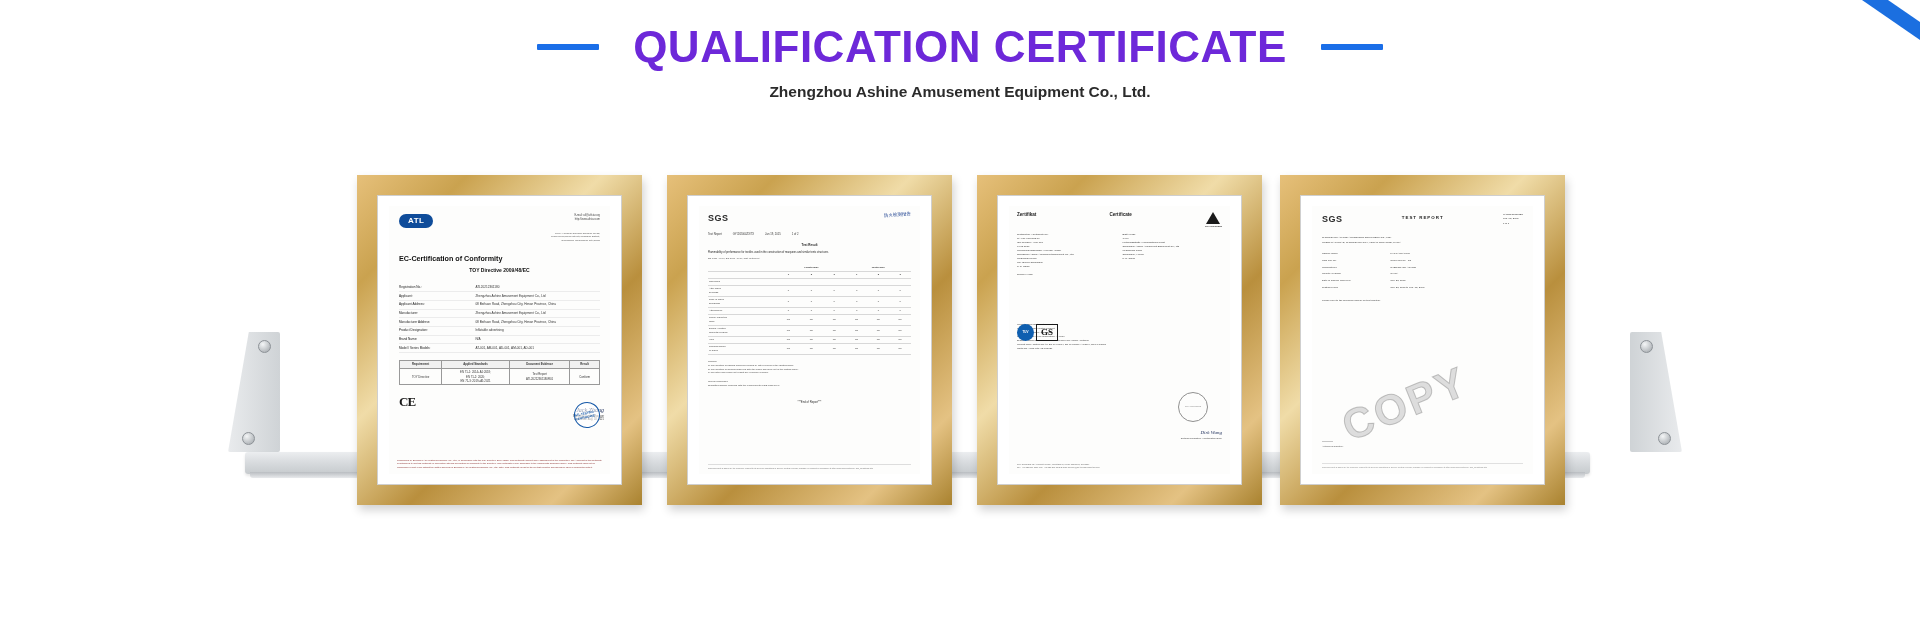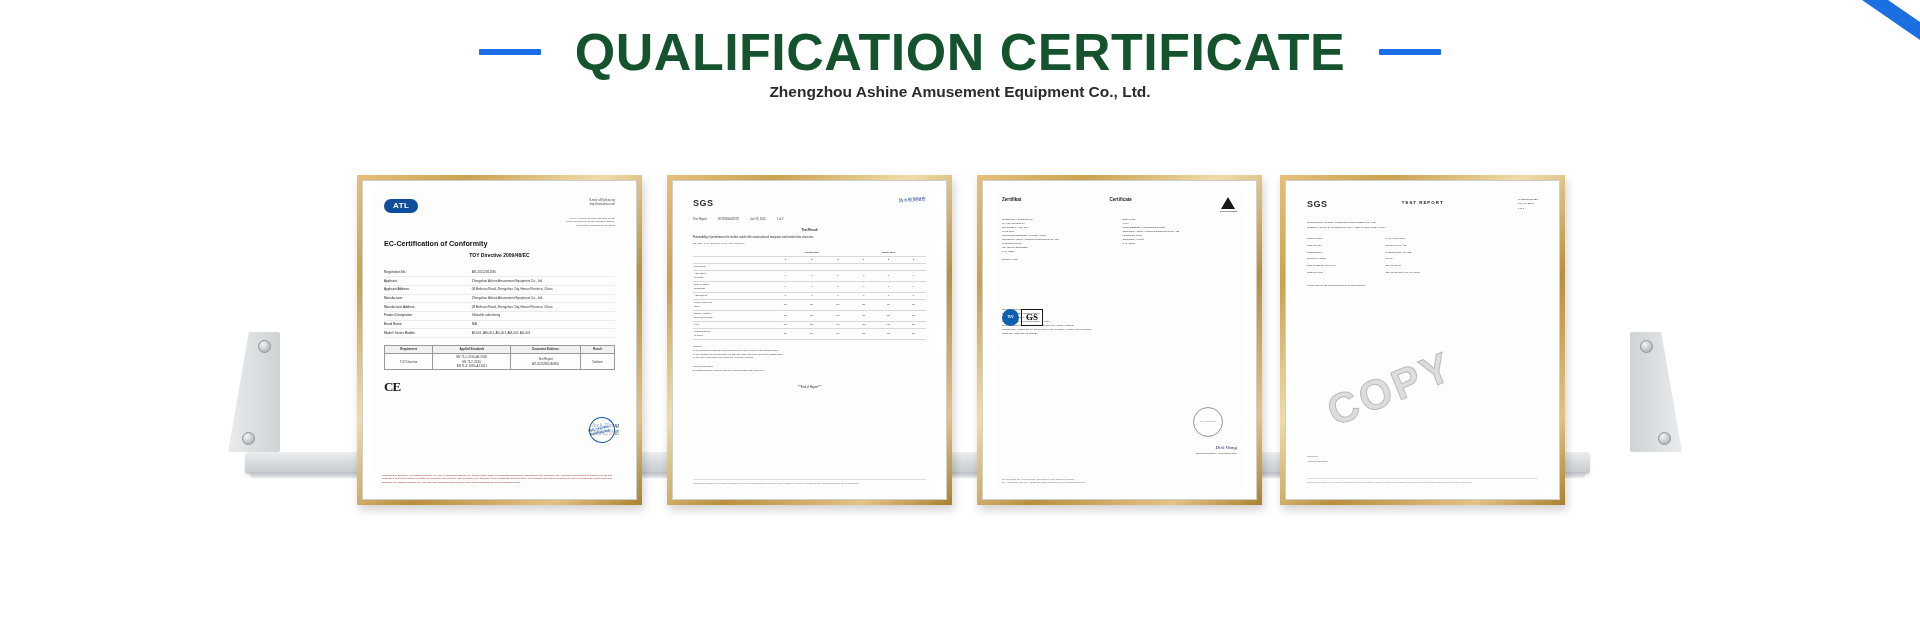--- a/index.html
+++ b/index.html
@@ -55,24 +55,24 @@
     justify-content: center;
     gap: 34px;
   }
   .title-dash {
     width: 62px;
     height: 6px;
     background: #1a6ee8;
     border-radius: 1px;
   }
   .main-title {
-    font-size: 52px;
+    font-size: 44px;
     font-weight: bold;
     letter-spacing: 0.5px;
-    color: #14532d;
+    color: #6d28d9;
     white-space: nowrap;
     font-family: "Liberation Sans", sans-serif;
   }
   .subtitle {
     position: absolute;
     top: 83px;
     width: 100%;
     text-align: center;
     font-size: 15.5px;
     font-weight: bold;
@@ -147,21 +147,21 @@
     left: 0;
     top: 0;
     width: 100%;
     height: 100%;
   }
   .frame {
     position: absolute;
     top: 175px;
     width: 285px;
     height: 330px;
-    padding: 5px;
+    padding: 20px;
     background: linear-gradient(135deg, #e6c07a 0%, #caa24f 18%, #f0dca8 40%, #b98f3d 62%, #e4c283 85%, #a9822f 100%);
     box-shadow: 2px 5px 9px rgba(0,0,0,0.18);
   }
   .frame.f1 { left: 357px; }
   .frame.f2 { left: 667px; }
   .frame.f3 { left: 977px; }
   .frame.f4 { left: 1280px; }
   .frame-mat {
     width: 100%;
     height: 100%;

